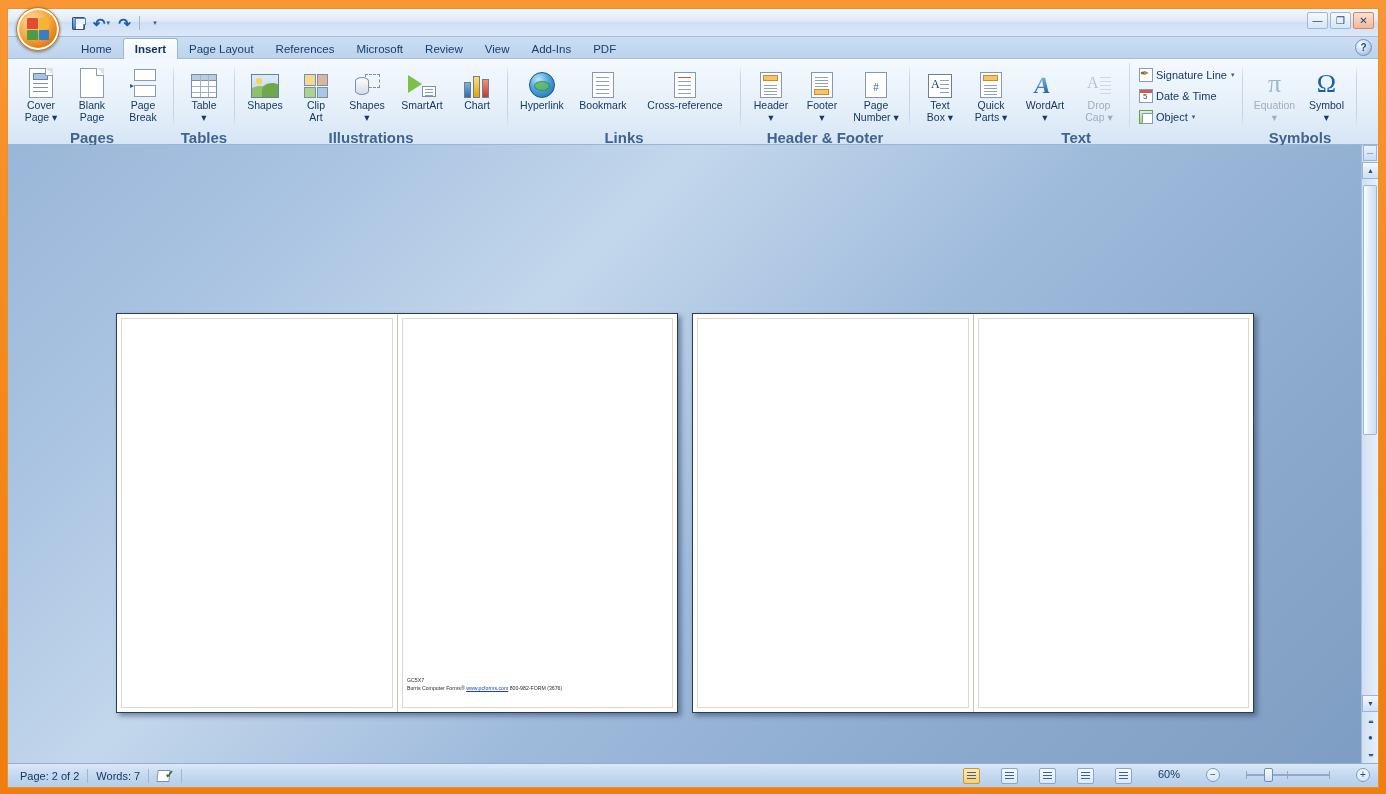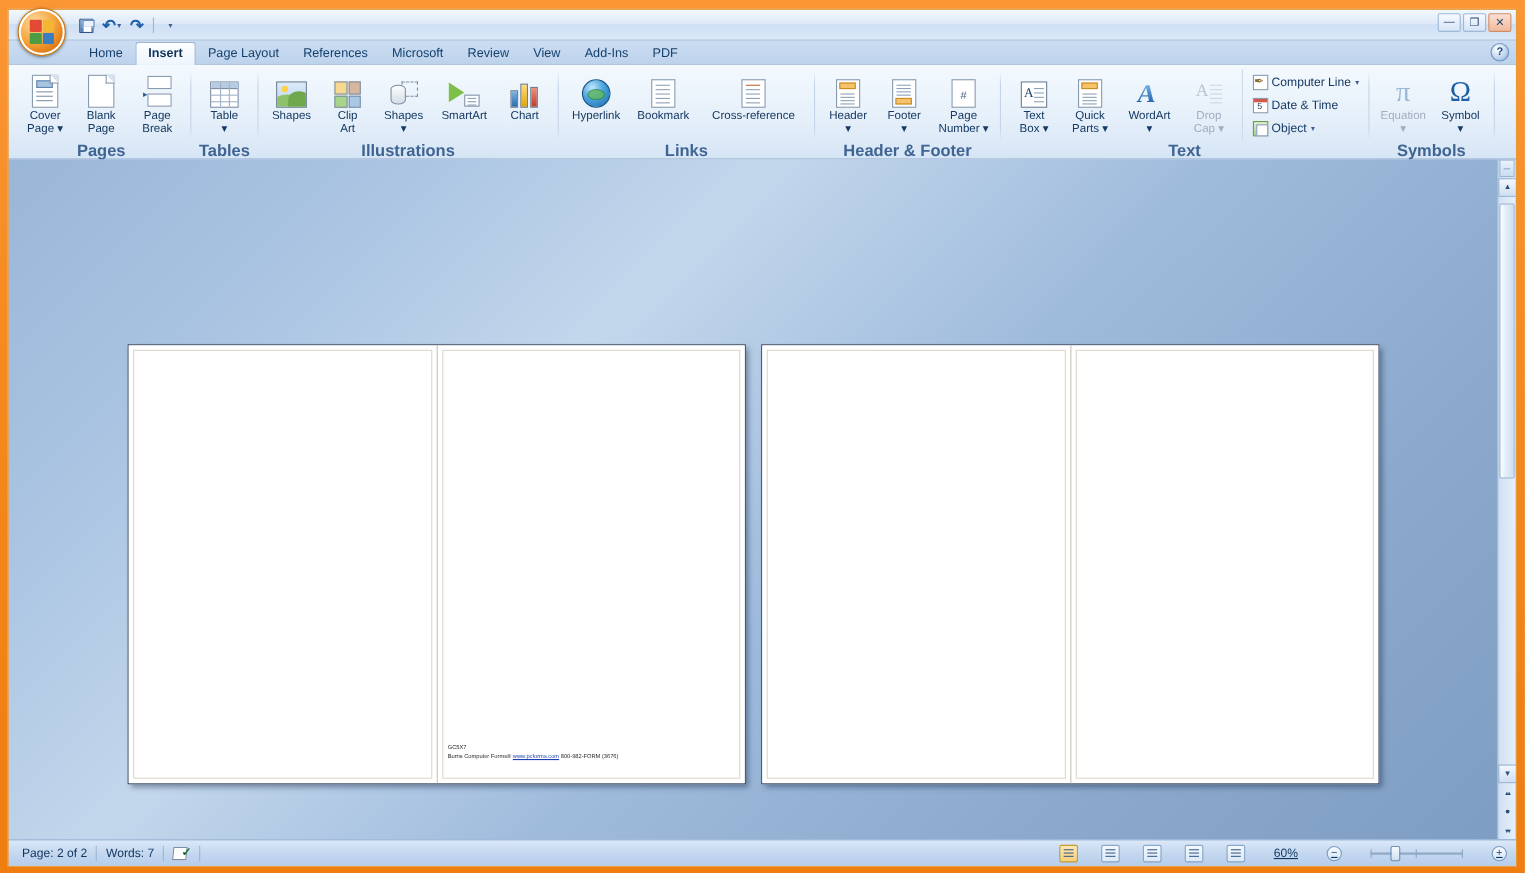--- a/index.html
+++ b/index.html
@@ -224,21 +224,21 @@
   
   #status {
     flex: 0 0 24px; height: 24px; position: relative;
     background: linear-gradient(to bottom,#dbe8f8 0%, #c4d8ef 50%, #b6cdea 100%);
     border-top: 1px solid #93aed0;
     display:flex; align-items:center; padding: 0 4px;
     font-size: 11px; color:#10355e;
   }
   .st-item { padding: 0 8px; display:flex; align-items:center; height:18px; }
   .st-sep { width:1px; height:14px; background: #9db6d4; }
-  #status-right { margin-left:auto; display:flex; align-items:center; gap:21px; padding-right:4px;text-decoration:underline;}
+  #status-right { margin-left:auto; display:flex; gap:21px; padding-right:4px;}
   .view-btn { width:17px; height:16px; border:1px solid #8aa6c8; border-radius:2px; position:relative;
               background: linear-gradient(to bottom,#f3f9fe,#dbe8f7); }
   .view-btn.sel { background: linear-gradient(to bottom,#fde9b8,#f7cf72); border-color:#c79a2e;}
   .view-btn i { position:absolute; left:3px; right:3px; top:3px; height:1px; background:#41618a; box-shadow:0 3px 0 #41618a, 0 6px 0 #41618a;}
   .zoom-lbl { font-size:11px; color:#10355e; padding: 0 5px; }
   .zoom-btn { width:14px; height:14px; border-radius:50%; border:1px solid #7d9cc2;
               background: linear-gradient(to bottom,#f6fbff,#d5e5f6); display:flex; align-items:center; justify-content:center;
               font-size:10px; line-height:10px; color:#244a76;}
   #zslider { position:relative; width: 84px; height:14px; margin:0 5px;}
   #zslider .track { position:absolute; left:0; right:0; top:6px; height:2px; background:#8fa9c6; }
@@ -558,21 +558,21 @@
                   <span class="l" style="top:11px"></span>
                   <span class="l" style="top:15px"></span>
                   <span class="l" style="top:19px"></span>
                 </span>
               </span>
             <span class="lbl dim"><span>Drop</span><br><span>Cap</span> ▾</span>
           </div>
           <div style="display:flex;flex-direction:column;justify-content:flex-start;padding-top:1px;margin-left:4px;border-left:1px solid #cddbeb;padding-left:6px;">
             <div class="btn-small">
               <span class="mini sig-ic"></span>
-              <span class="lbl">Computer Line</span>
+              <span class="lbl">Signature Line</span>
               <span class="ico-caret">▾</span>
             </div>
             <div class="btn-small">
               <span class="mini dt-ic"></span>
               <span class="lbl">Date &amp; Time</span>
             </div>
             <div class="btn-small">
               <span class="mini obj-ic"></span>
               <span class="lbl">Object</span>
               <span class="ico-caret">▾</span>

